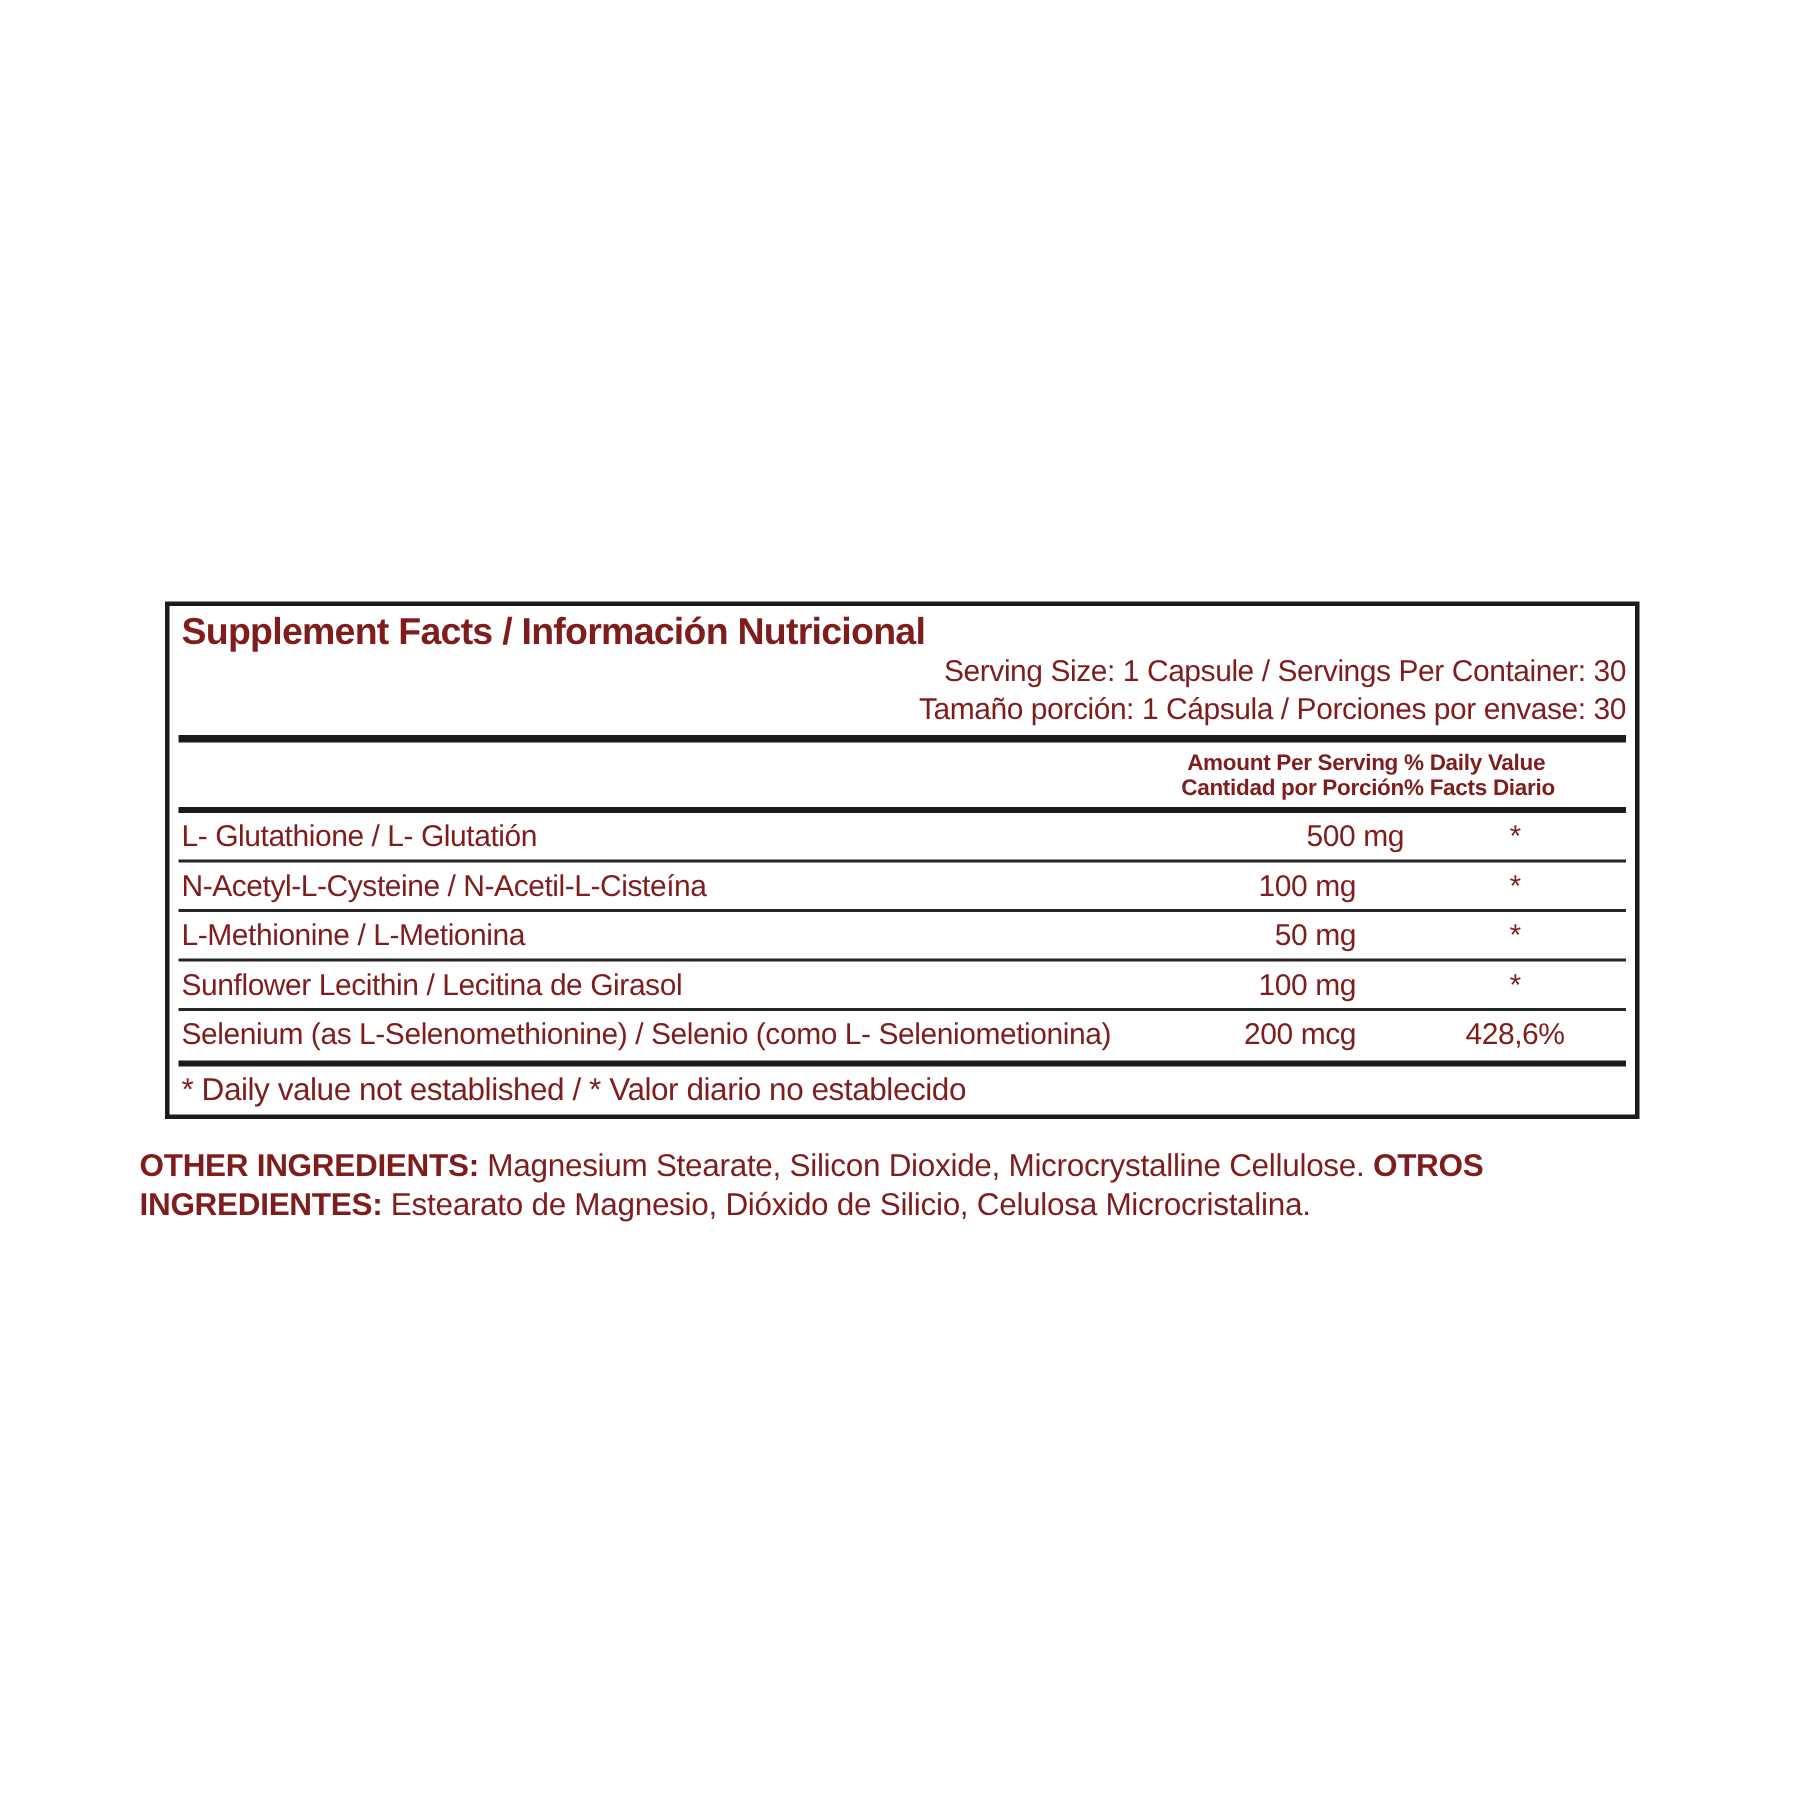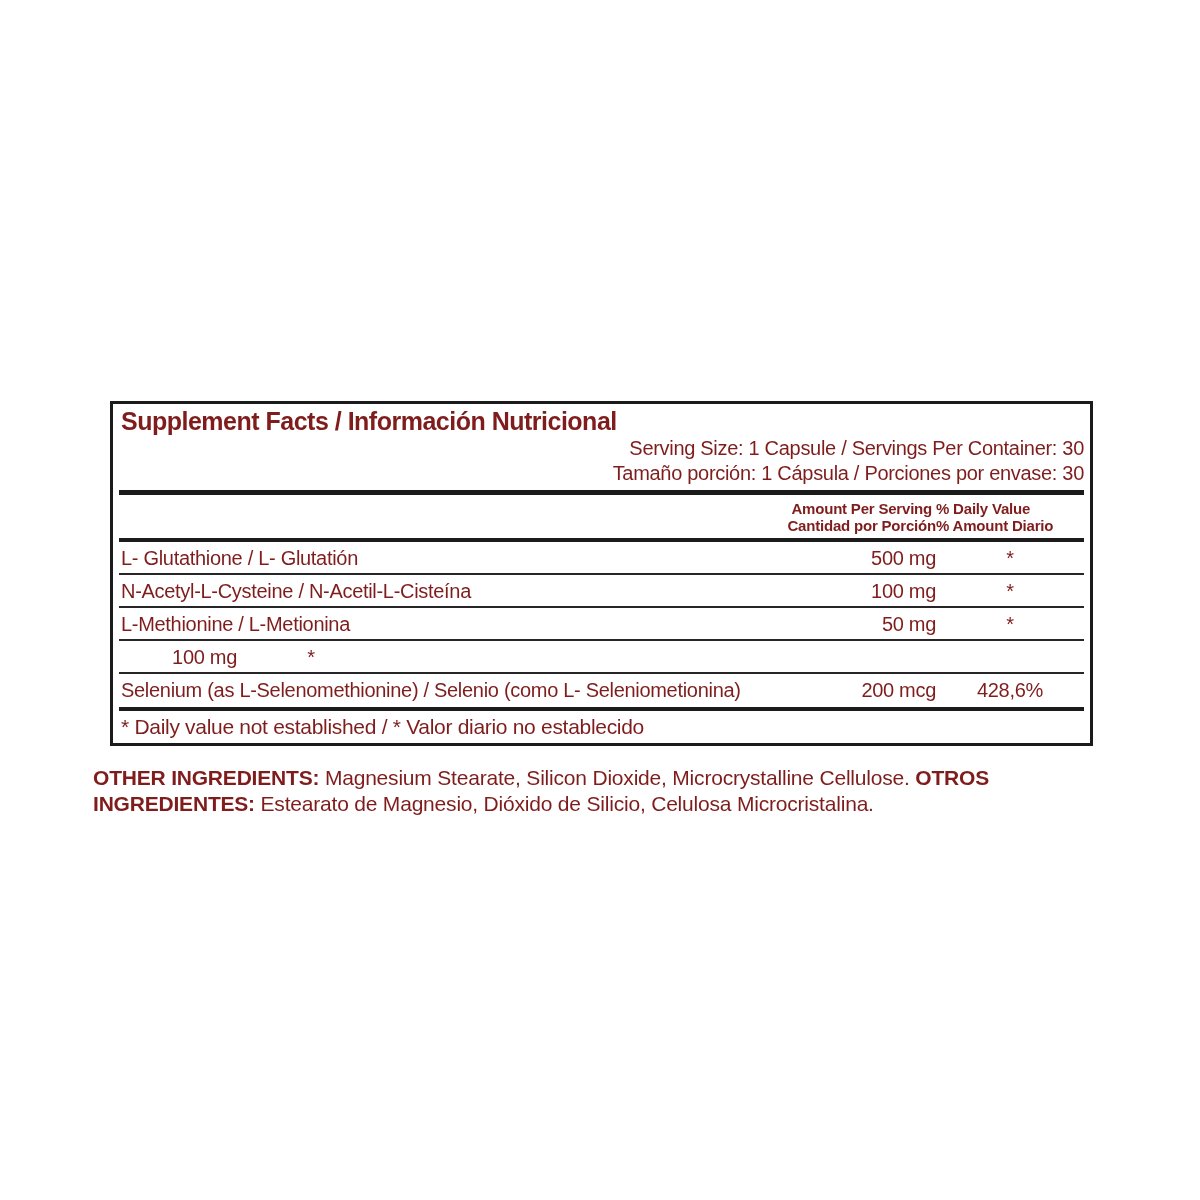--- a/index.html
+++ b/index.html
@@ -67,21 +67,21 @@
 
   .rows { }
   .row {
     display: flex;
     align-items: center;
     font-size: 20px;
     line-height: 26px;
     padding: 3px 0 2px 0;
     min-height: 26px;
   }
-  .row + .row { border-top: 2px solid #262626; }
+  .row + .row { border-top: 2px solid #262626; gap: 32px; }
   .cell-name   { flex: 1; padding-left: 2px; white-space: nowrap; overflow: visible; }
   .cell-amount { width: 118px; text-align: right; white-space: nowrap; }
   .cell-dv     { width: 148px; text-align: center; white-space: nowrap; }
 
   .rule-foot { height: 4px; margin-top: 2px; }
   .footnote {
     font-size: 21px;
     line-height: 25px;
     padding: 3px 0 4px 2px;
     white-space: nowrap;
@@ -115,21 +115,21 @@
     <div class="rule rule-thick"></div>
 
     <div class="header-row">
       <div class="header-spacer"></div>
       <div class="header-amount">
         <div>Amount Per Serving</div>
         <div>Cantidad por Porción</div>
       </div>
       <div class="header-dv">
         <div>% Daily Value</div>
-        <div>% Amount Diario</div>
+        <div>% Facts Diario</div>
       </div>
     </div>
 
     <div class="rule rule-med"></div>
 
     <div class="rows">
 
       <div class="row">
         <span class="cell-name">L- Glutathione  / L- Glutatión</span>
         <span class="cell-amount">500 mg</span>
@@ -142,20 +142,21 @@
         <span class="cell-dv">*</span>
       </div>
 
       <div class="row">
         <span class="cell-name">L-Methionine / L-Metionina</span>
         <span class="cell-amount">50 mg</span>
         <span class="cell-dv">*</span>
       </div>
 
       <div class="row">
+        <span class="cell-name">Sunflower Lecithin / Lecitina de Girasol</span>
         <span class="cell-amount">100 mg</span>
         <span class="cell-dv">*</span>
       </div>
 
       <div class="row">
         <span class="cell-name">Selenium (as L-Selenomethionine) / Selenio (como L- Seleniometionina)</span>
         <span class="cell-amount">200 mcg</span>
         <span class="cell-dv">428,6%</span>
       </div>
 

